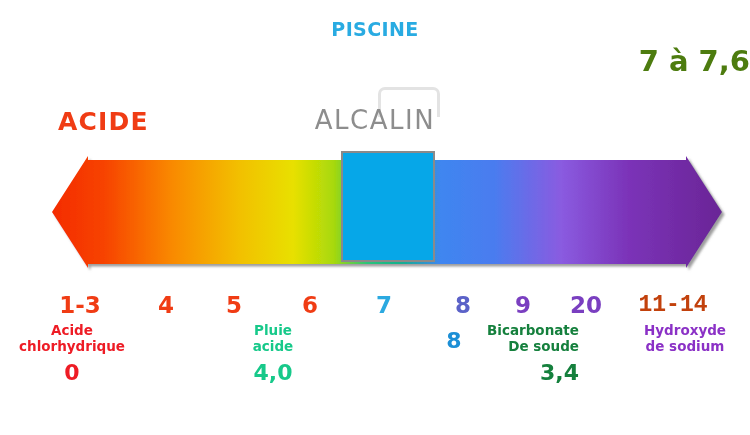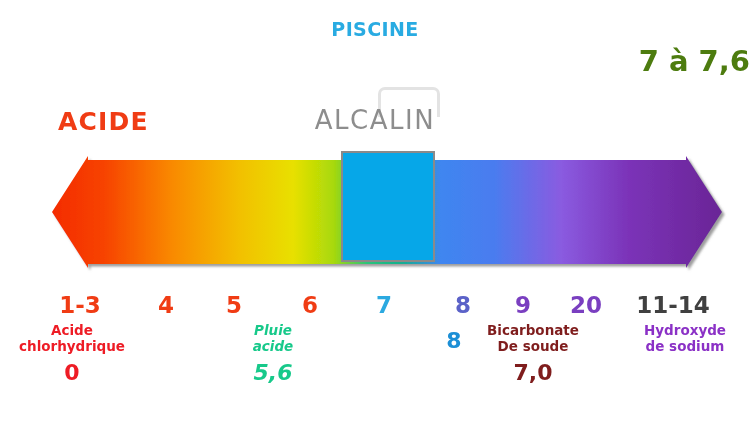--- a/index.html
+++ b/index.html
@@ -172,37 +172,37 @@
 
   <div>
       <div class="abs scale-number" style="left: 80px; color: rgb(240, 60, 20);">1-3</div>
       <div class="abs scale-number" style="left: 166px; color: rgb(240, 60, 20);">4</div>
       <div class="abs scale-number" style="left: 234px; color: rgb(240, 60, 20);">5</div>
       <div class="abs scale-number" style="left: 310px; color: rgb(240, 60, 20);">6</div>
       <div class="abs scale-number" style="left: 384px; color: rgb(43, 169, 224);">7</div>
       <div class="abs scale-number" style="left: 463px; color: rgb(91, 98, 200);">8</div>
       <div class="abs scale-number" style="left: 523px; color: rgb(122, 63, 192);">9</div>
       <div class="abs scale-number" style="left: 586px; color: rgb(122, 63, 192);">20</div>
-      <div class="abs scale-number" style="left: 673px; color: #404040;">11-14</div>
+      <div class="abs scale-number" style="left: 673px; color: #c2410c; font-family: Liberation Mono, monospace;">11-14</div>
     </div>
 
   <div>
       <div class="abs substance" style="left: 72px; color: rgb(238, 28, 37);">
         <div class="s-name">Acide<br>chlorhydrique</div>
         <div class="s-value">0</div>
       </div>
-      <div class="abs substance" style="left: 273px; color: rgb(23, 201, 138); font-style: italic;">
+      <div class="abs substance" style="left: 273px; color: rgb(23, 201, 138);">
         <div class="s-name">Pluie<br>acide</div>
-        <div class="s-value">5,6</div>
+        <div class="s-value">4,0</div>
       </div>
       <div class="abs substance" style="left: 454px; color: rgb(28, 143, 214);">
         <div class="s-value">8</div>
       </div>
-      <div class="abs substance" style="left: 533px; color: #7f1d1d;">
+      <div class="abs substance" style="left: 533px; color: #15803d; text-align: right;">
         <div class="s-name">Bicarbonate<br>De soude</div>
-        <div class="s-value">7,0</div>
+        <div class="s-value">3,4</div>
       </div>
       <div class="abs substance" style="left: 685px; color: rgb(139, 49, 198);">
         <div class="s-name">Hydroxyde<br>de sodium</div>
       </div>
     </div>
 
 </div>
 
 </body></html>

